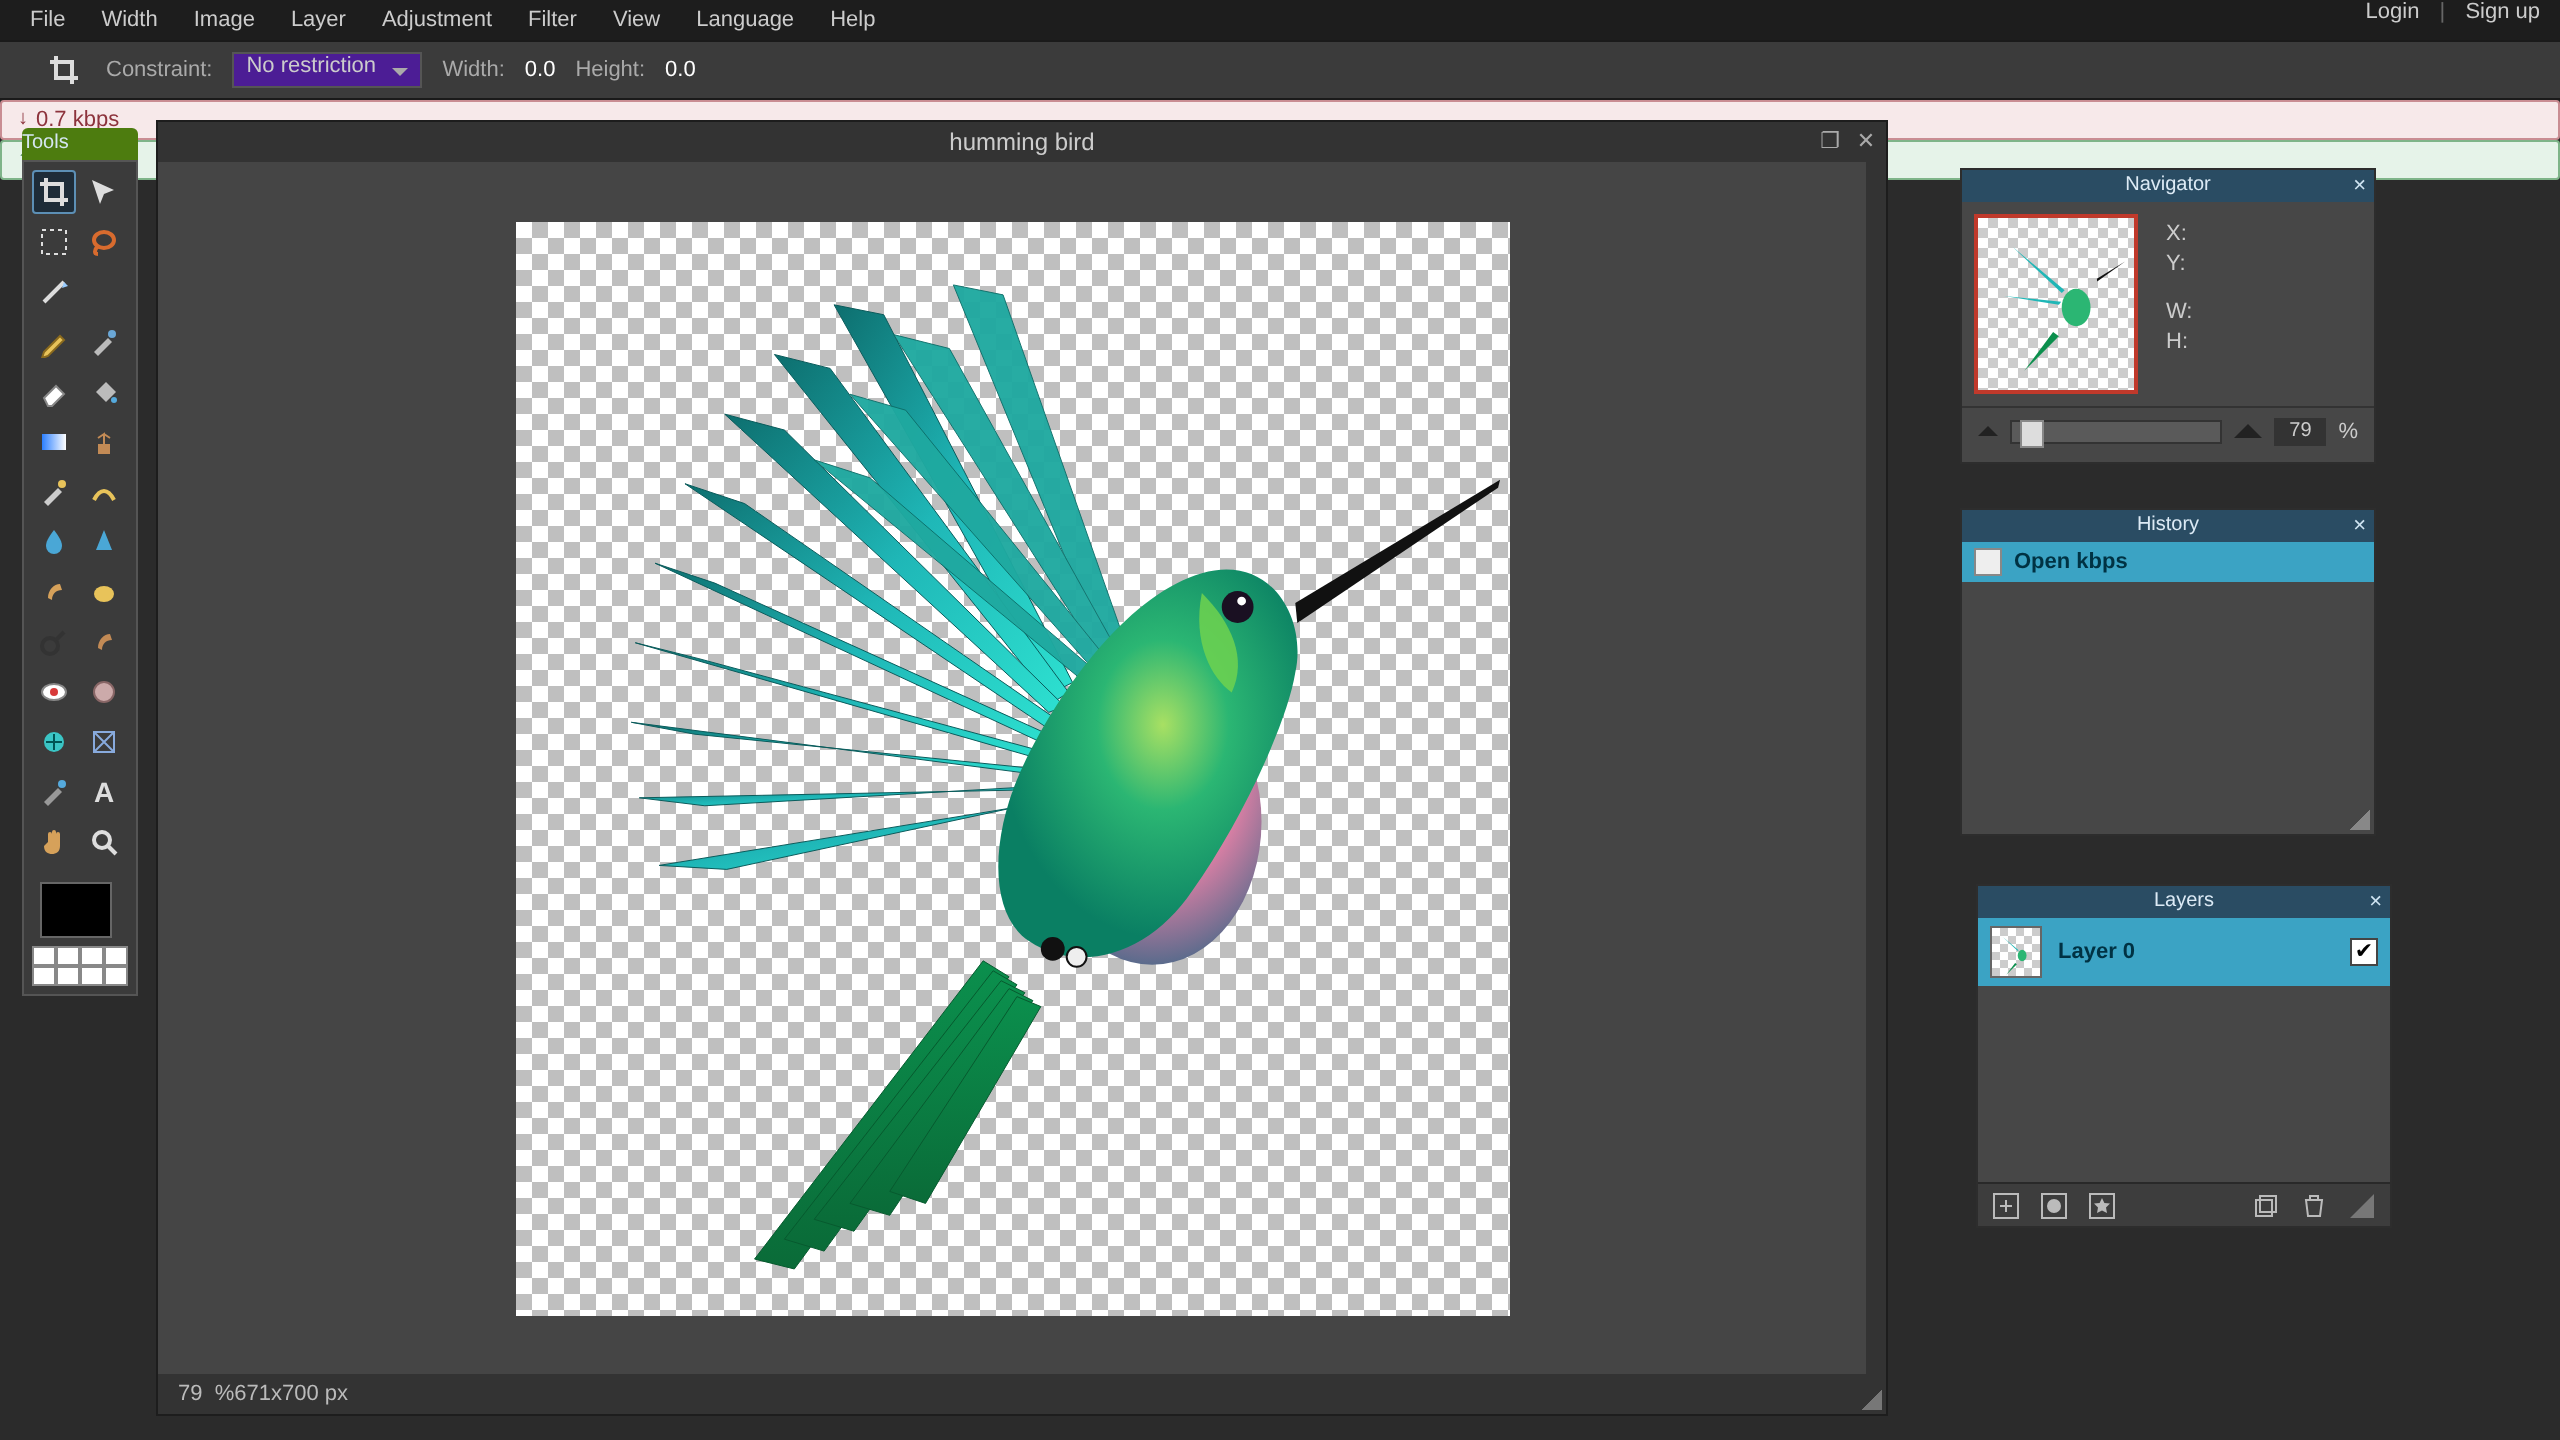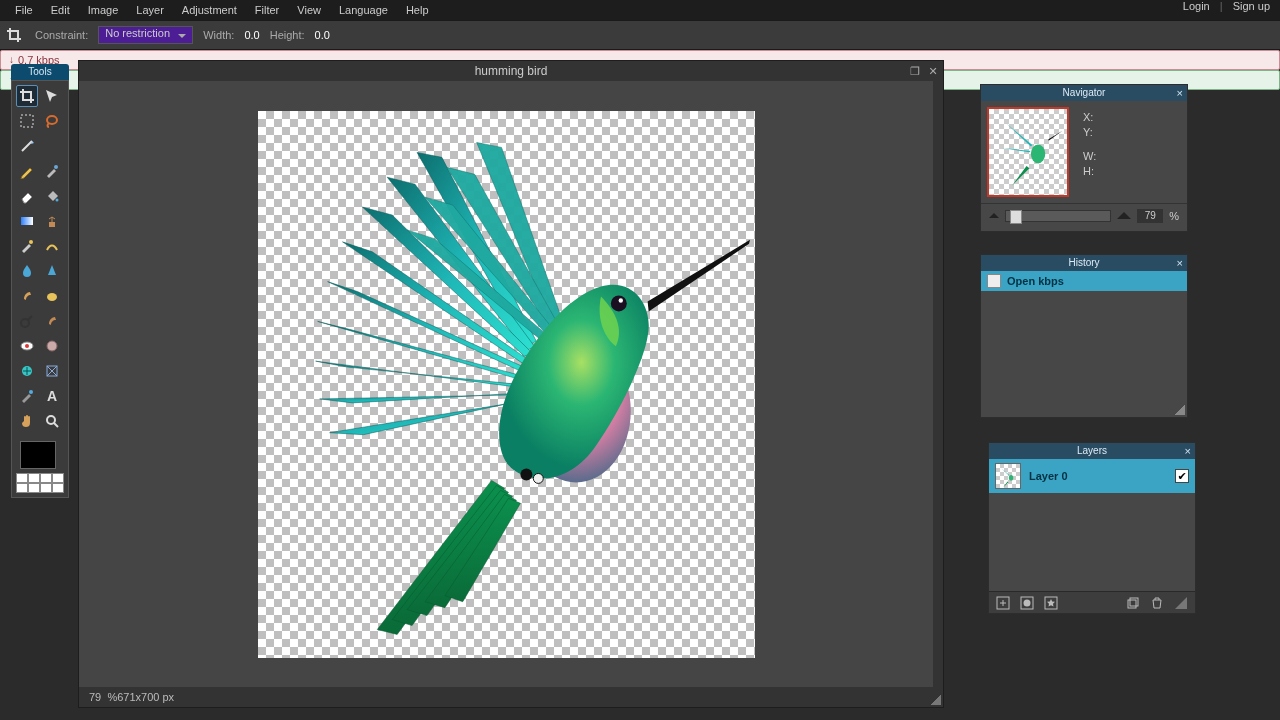--- a/index.html
+++ b/index.html
@@ -6,32 +6,32 @@
   body{width:1280px;height:720px;background:#2b2b2b;overflow:hidden;position:relative;color:#ccc;font-size:11px}
 
   
   .menubar{height:20px;background:#1d1d1d;display:flex;padding:0 6px;color:#ccc}
   .menubar .menu-item{padding:0 9px;line-height:20px;cursor:pointer}
   .menubar .spacer{flex:1}
   .menubar .auth a{color:#ccc;text-decoration:none;padding:0 4px}
   .menubar .auth .pipe{color:#666;padding:0 3px}
 
   
-  .optionbar{height:30px;background:#3b3b3b;border-top:1px solid #1a1a1a;border-bottom:1px solid #1a1a1a;display:flex;align-items:center;padding:0 3px;color:#ccc;gap:10px}
+  .optionbar{height:30px;background:#3b3b3b;border-top:1px solid #1a1a1a;border-bottom:1px solid #1a1a1a;display:flex;align-items:center;padding:0 21px;color:#ccc;gap:10px}
   .optionbar .tool-ico{width:22px;height:22px;display:flex;align-items:center;justify-content:center}
   .optionbar label{color:#aaa}
   .optionbar .drop{background:#4c1d95;height:18px;display:flex;align-items:flex-start;padding:0 22px 0 6px;border:1px solid #555;position:relative;min-width:95px}
   .optionbar .drop::after{content:"";position:absolute;right:6px;top:7px;border:4px solid transparent;border-top-color:#aaa}
   .optionbar .num{color:#fff}
   .net-box{background:#e6f3e9;border:1px solid #7fb489;color:#1e6a2c;padding:3px 8px;font-size:11px;display:flex;align-items:center;gap:4px;border-radius:2px}
   .net-box.down{background:#f7e9ea;border-color:#c98d93;color:#8d333c}
   .arr{font-size:10px;line-height:1}
 
   
-  .tools-title{position:absolute;left:11px;top:64px;width:58px;height:16px;background:#0c4a6e;color:#d5e6f1;font-size:10px;text-align:center;line-height:16px;border-top-left-radius:3px;border-top-right-radius:3px}
+  .tools-title{position:absolute;left:11px;top:64px;width:58px;height:16px;background:#4d7c0f;color:#d5e6f1;font-size:10px;text-align:left;line-height:16px;border-top-left-radius:3px;border-top-right-radius:3px}
   .tools-panel{position:absolute;left:11px;top:80px;width:58px;background:#3b3b3b;border:1px solid #555;padding:4px;display:flex;flex-wrap:wrap;gap:3px}
   .tool{width:22px;height:22px;display:flex;align-items:center;justify-content:center;cursor:pointer;border-radius:2px;position:relative}
   .tool.selected{background:#1e2c38;border:1px solid #5c8fb5}
   .swatch-area{width:100%;margin-top:6px}
   .swatch-fg{width:36px;height:28px;background:#000;border:1px solid #666;margin-left:4px}
   .swatch-row{display:flex;flex-wrap:wrap;width:48px;margin:4px 0 0 0}
   .swatch-row span{width:12px;height:10px;background:#fff;border:1px solid #888;display:block}
 
   
   .docwin{position:absolute;left:78px;top:60px;width:866px;height:648px;background:#ffffff;border:1px solid #1d1d1d}
@@ -106,21 +106,21 @@
   .fico{width:16px;height:16px;color:#bbb;cursor:pointer;display:flex;align-items:center;justify-content:center}
 
   
   .ico svg{display:block}
 </style>
 </head>
 <body>
 
 <div class="menubar">
   <div class="menu-item">File</div>
-  <div class="menu-item">Edit</div>
+  <div class="menu-item">Width</div>
   <div class="menu-item">Image</div>
   <div class="menu-item">Layer</div>
   <div class="menu-item">Adjustment</div>
   <div class="menu-item">Filter</div>
   <div class="menu-item">View</div>
   <div class="menu-item">Language</div>
   <div class="menu-item">Help</div>
   <div class="spacer"></div>
   <div class="auth">
     <a href="#">Login</a>

